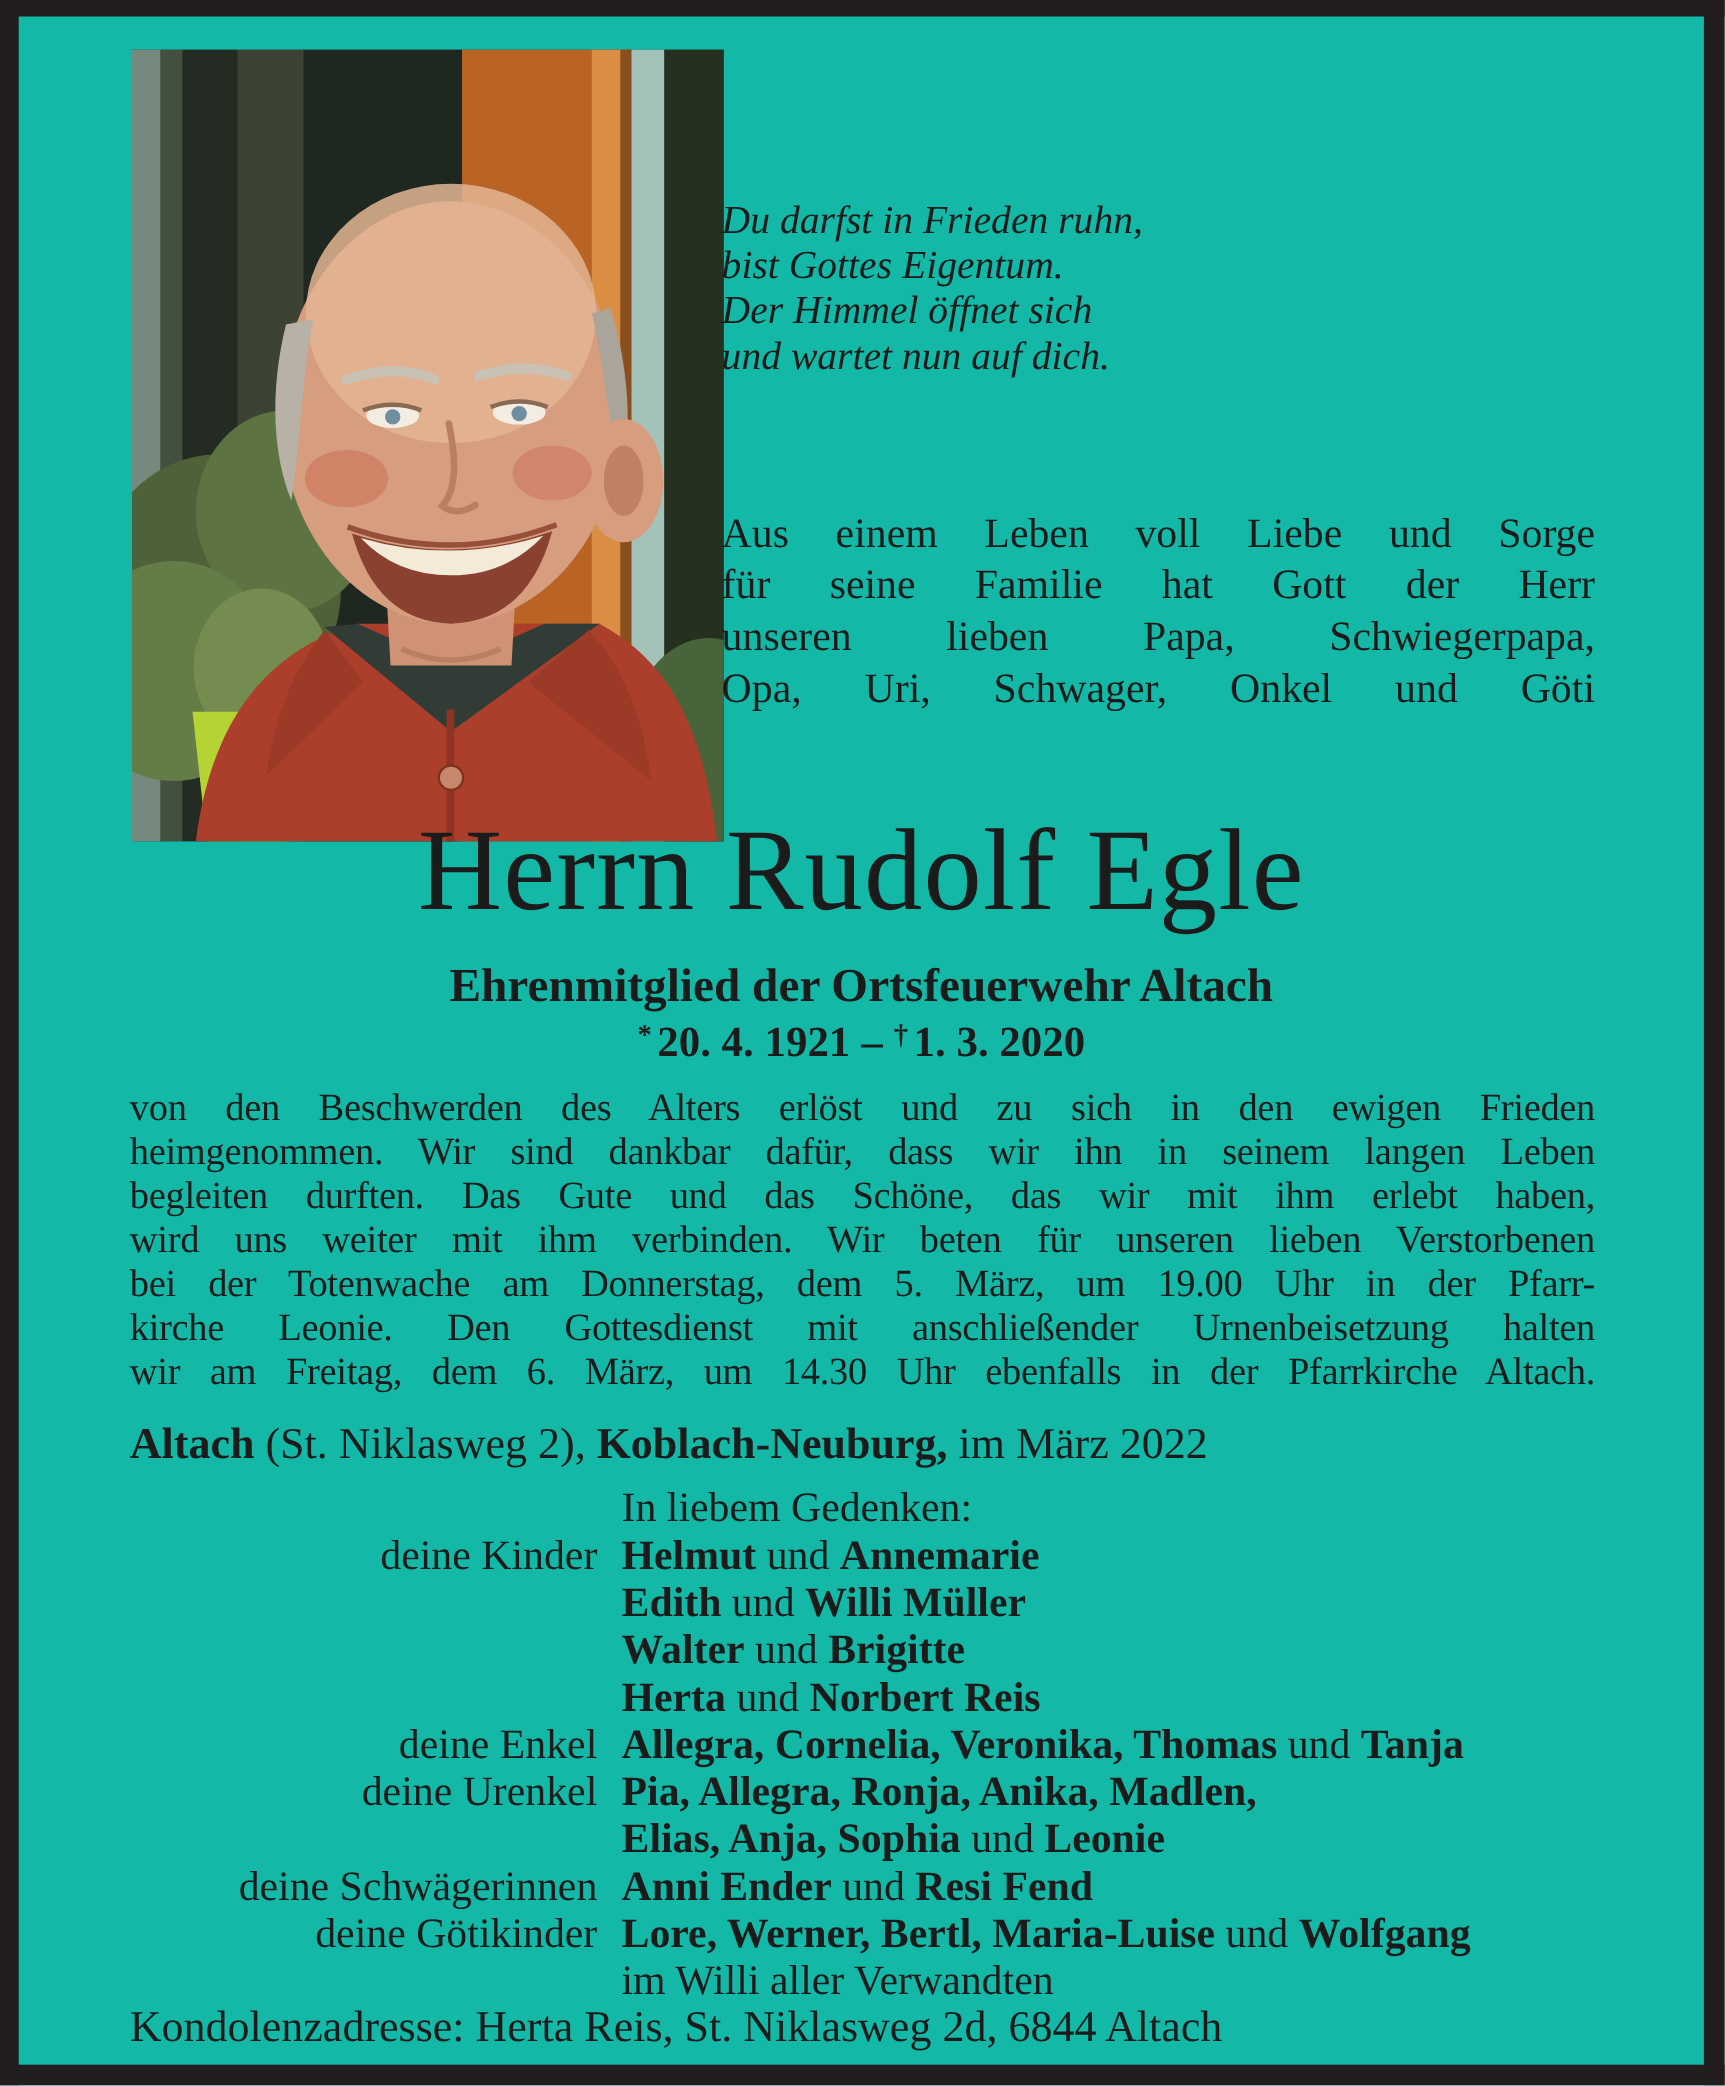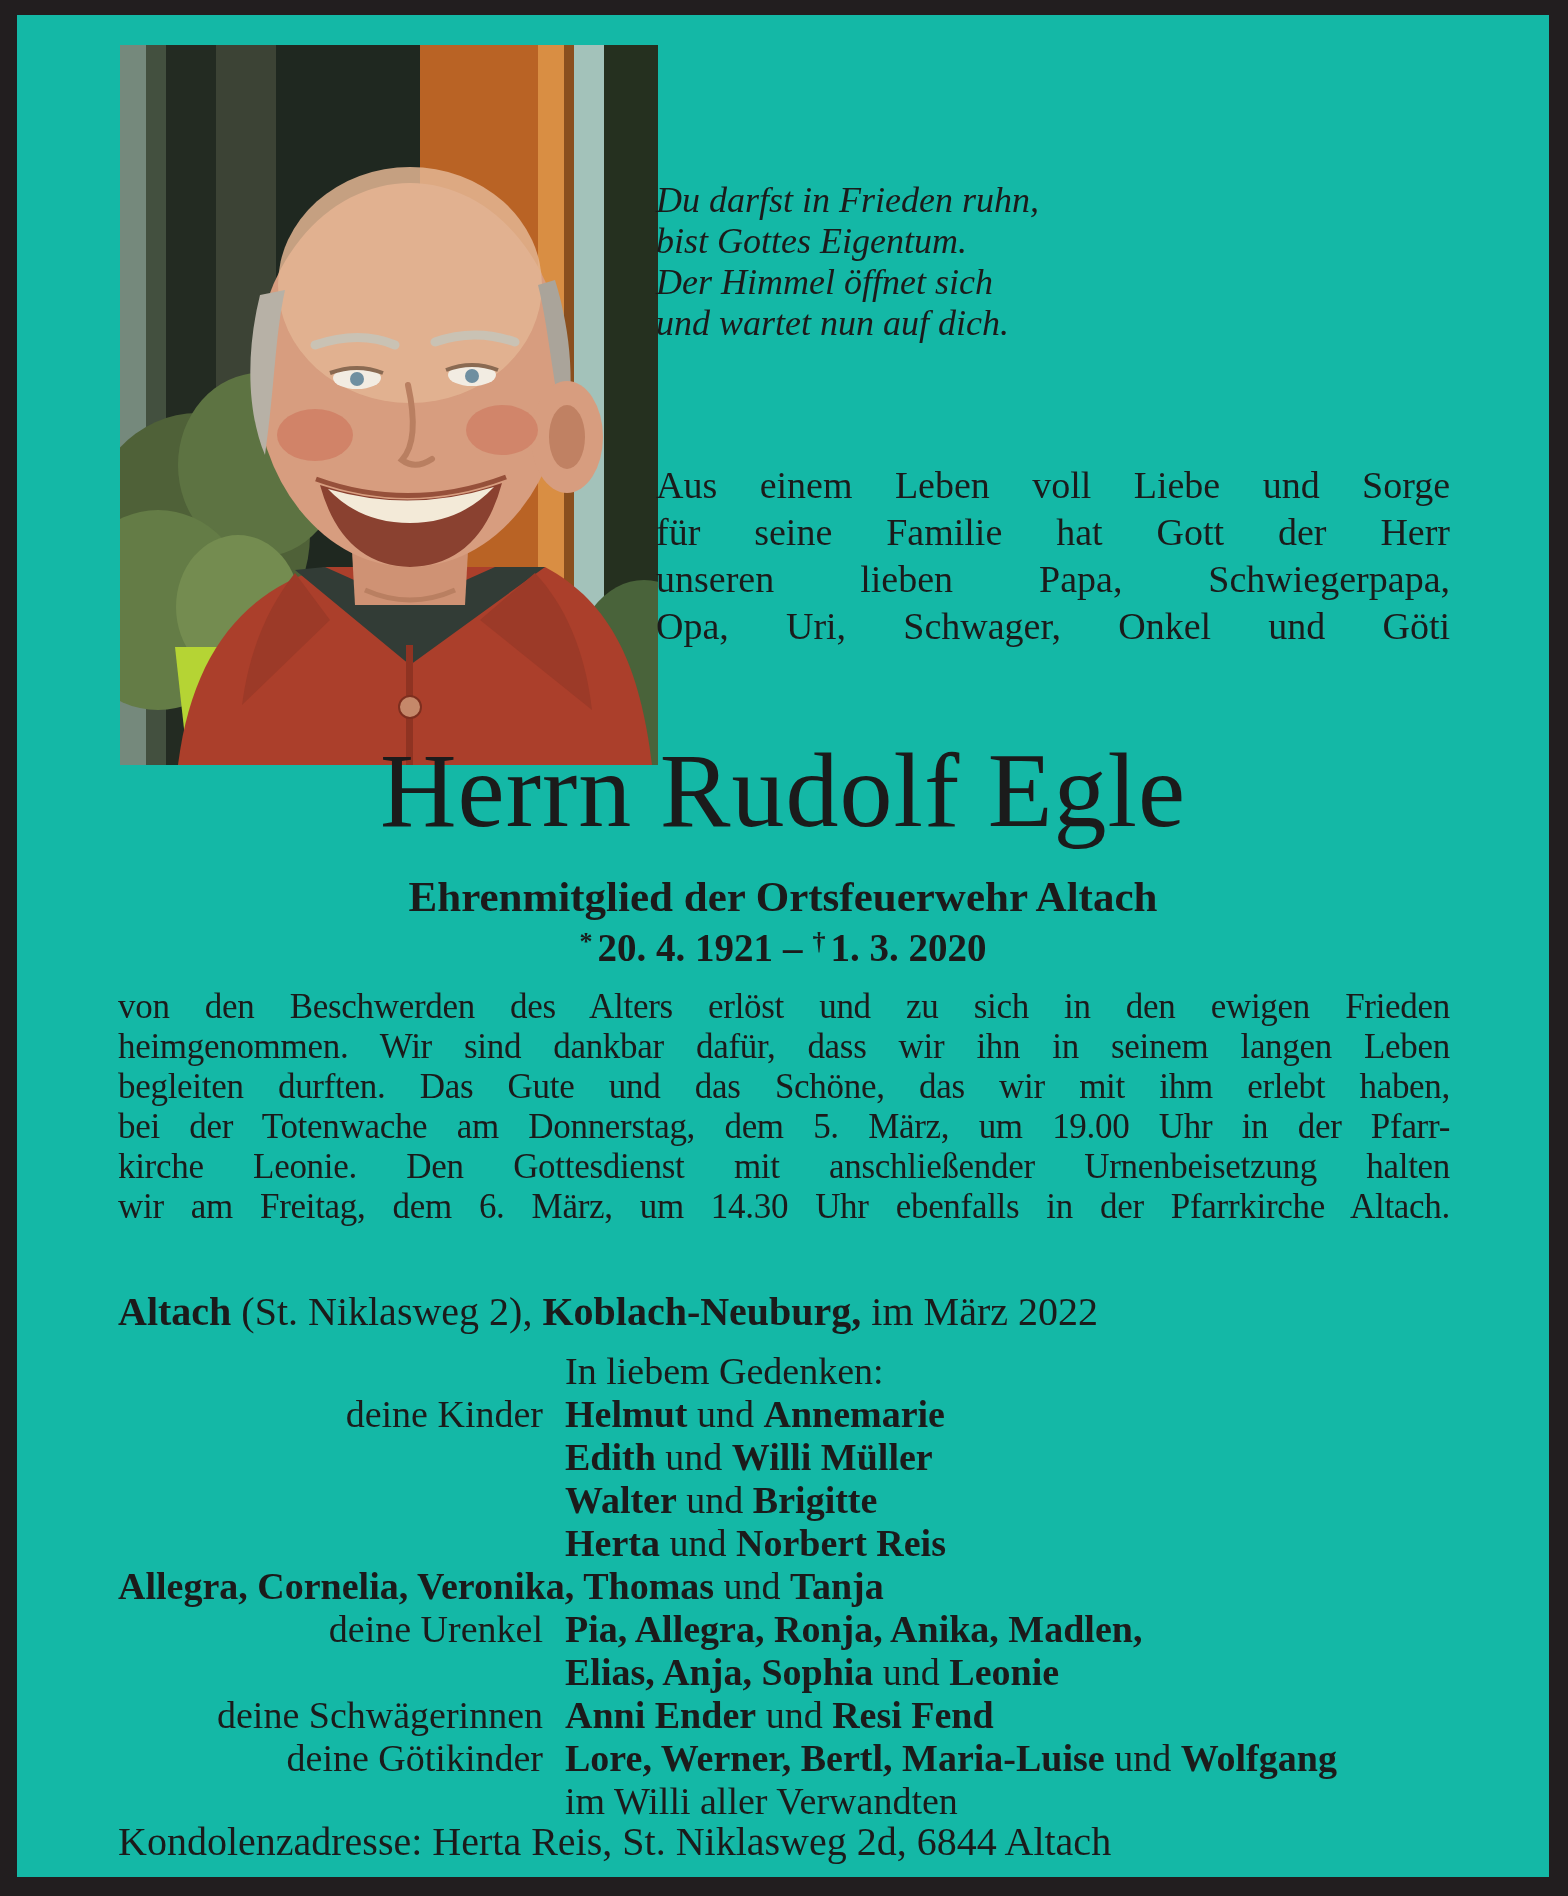--- a/index.html
+++ b/index.html
@@ -139,20 +139,21 @@
   <div class="subtitle">Ehrenmitglied der Ortsfeuerwehr Altach</div>
 
   <div class="dates">
     <span class="sym">*</span><span>20. 4. 1921</span><span class="sep">–</span><span class="sym">†</span><span>1. 3. 2020</span>
   </div>
 
   <div class="body-text">
     <div class="jline">von den Beschwerden des Alters erlöst und zu sich in den ewigen Frieden</div>
     <div class="jline">heimgenommen. Wir sind dankbar dafür, dass wir ihn in seinem langen Leben</div>
     <div class="jline">begleiten durften. Das Gute und das Schöne, das wir mit ihm erlebt haben,</div>
+    <div class="jline">wird uns weiter mit ihm verbinden. Wir beten für unseren lieben Verstorbenen</div>
     <div class="jline">bei der Totenwache am Donnerstag, dem 5. März, um 19.00 Uhr in der Pfarr-</div>
     <div class="jline">kirche Leonie. Den Gottesdienst mit anschließender Urnenbeisetzung halten</div>
     <div class="jline">wir am Freitag, dem 6. März, um 14.30 Uhr ebenfalls in der Pfarrkirche Altach.</div>
   </div>
 
   <div class="place">
     <span class="b">Altach</span><span> (St. Niklasweg 2), </span><span class="b">Koblach-Neuburg,</span><span> im März 2022</span>
   </div>
 
   <div class="remember">
@@ -170,20 +171,21 @@
     </div>
     <div class="r-row">
       <div class="r-label"></div>
       <div class="r-content"><span class="b">Walter</span><span> und </span><span class="b">Brigitte</span></div>
     </div>
     <div class="r-row">
       <div class="r-label"></div>
       <div class="r-content"><span class="b">Herta</span><span> und </span><span class="b">Norbert Reis</span></div>
     </div>
     <div class="r-row">
+      <div class="r-label">deine Enkel</div>
       <div class="r-content"><span class="b">Allegra, Cornelia, Veronika, Thomas</span><span> und </span><span class="b">Tanja</span></div>
     </div>
     <div class="r-row">
       <div class="r-label">deine Urenkel</div>
       <div class="r-content"><span class="b">Pia, Allegra, Ronja, Anika, Madlen,</span></div>
     </div>
     <div class="r-row">
       <div class="r-label"></div>
       <div class="r-content"><span class="b">Elias, Anja, Sophia</span><span> und </span><span class="b">Leonie</span></div>
     </div>

